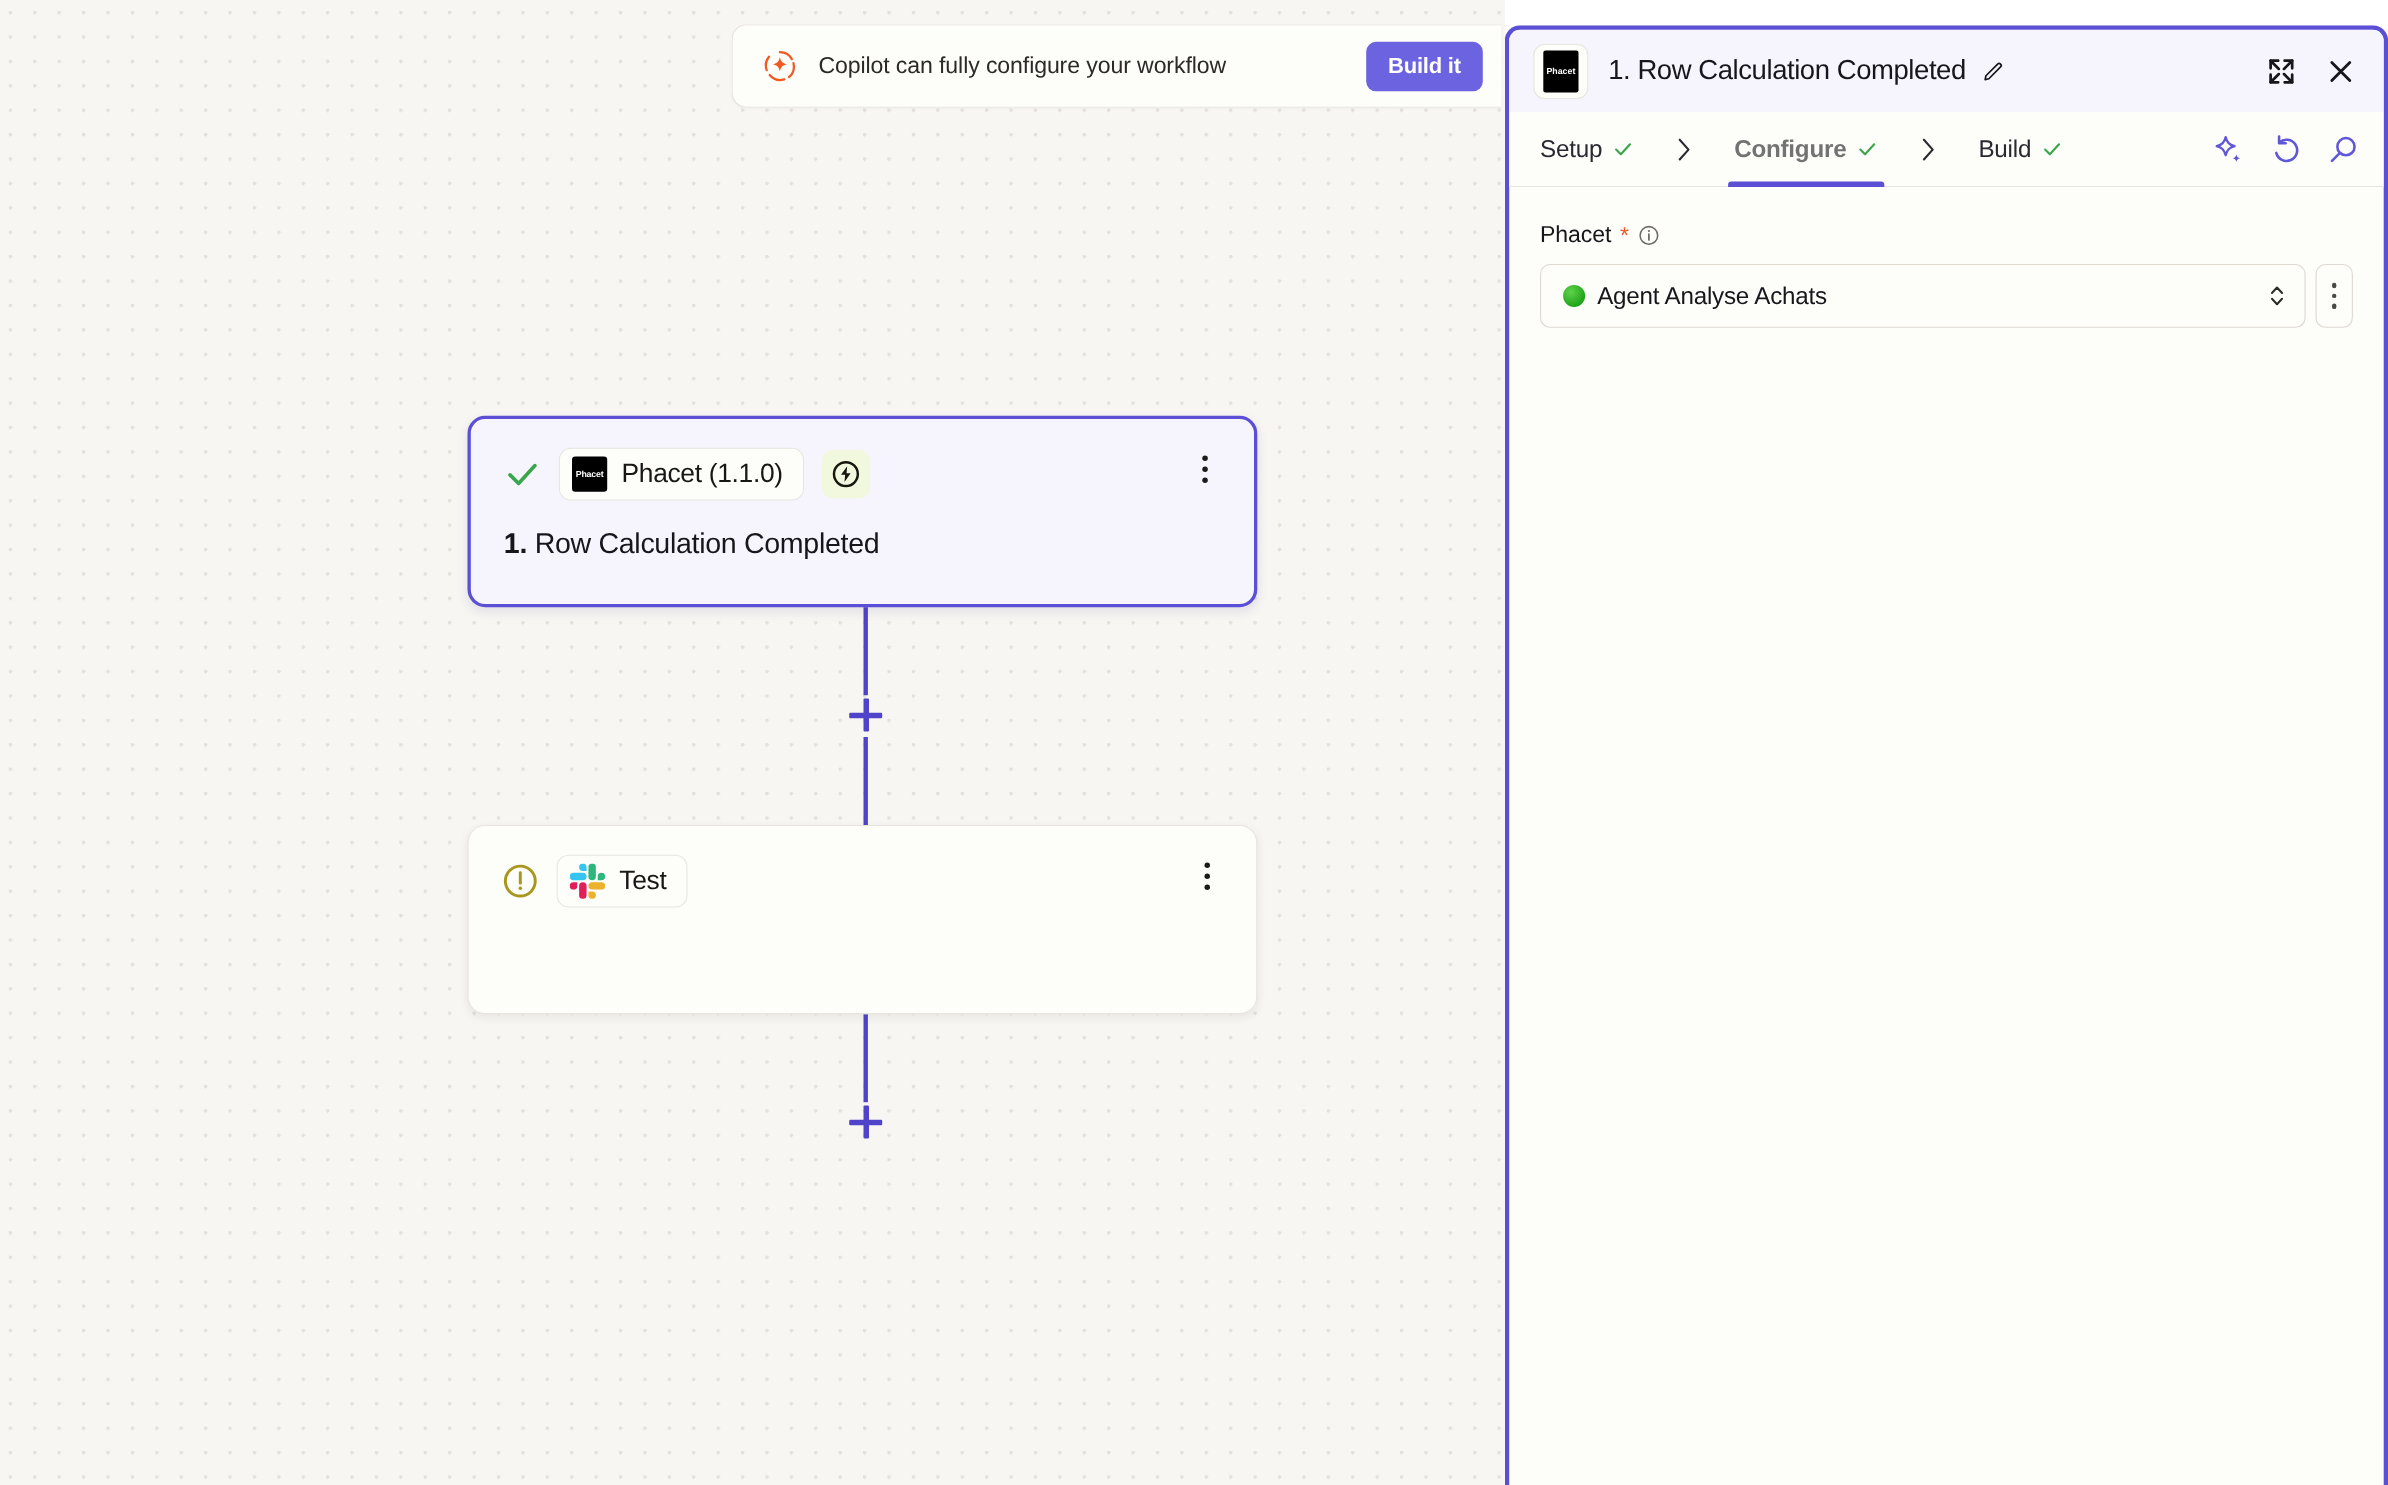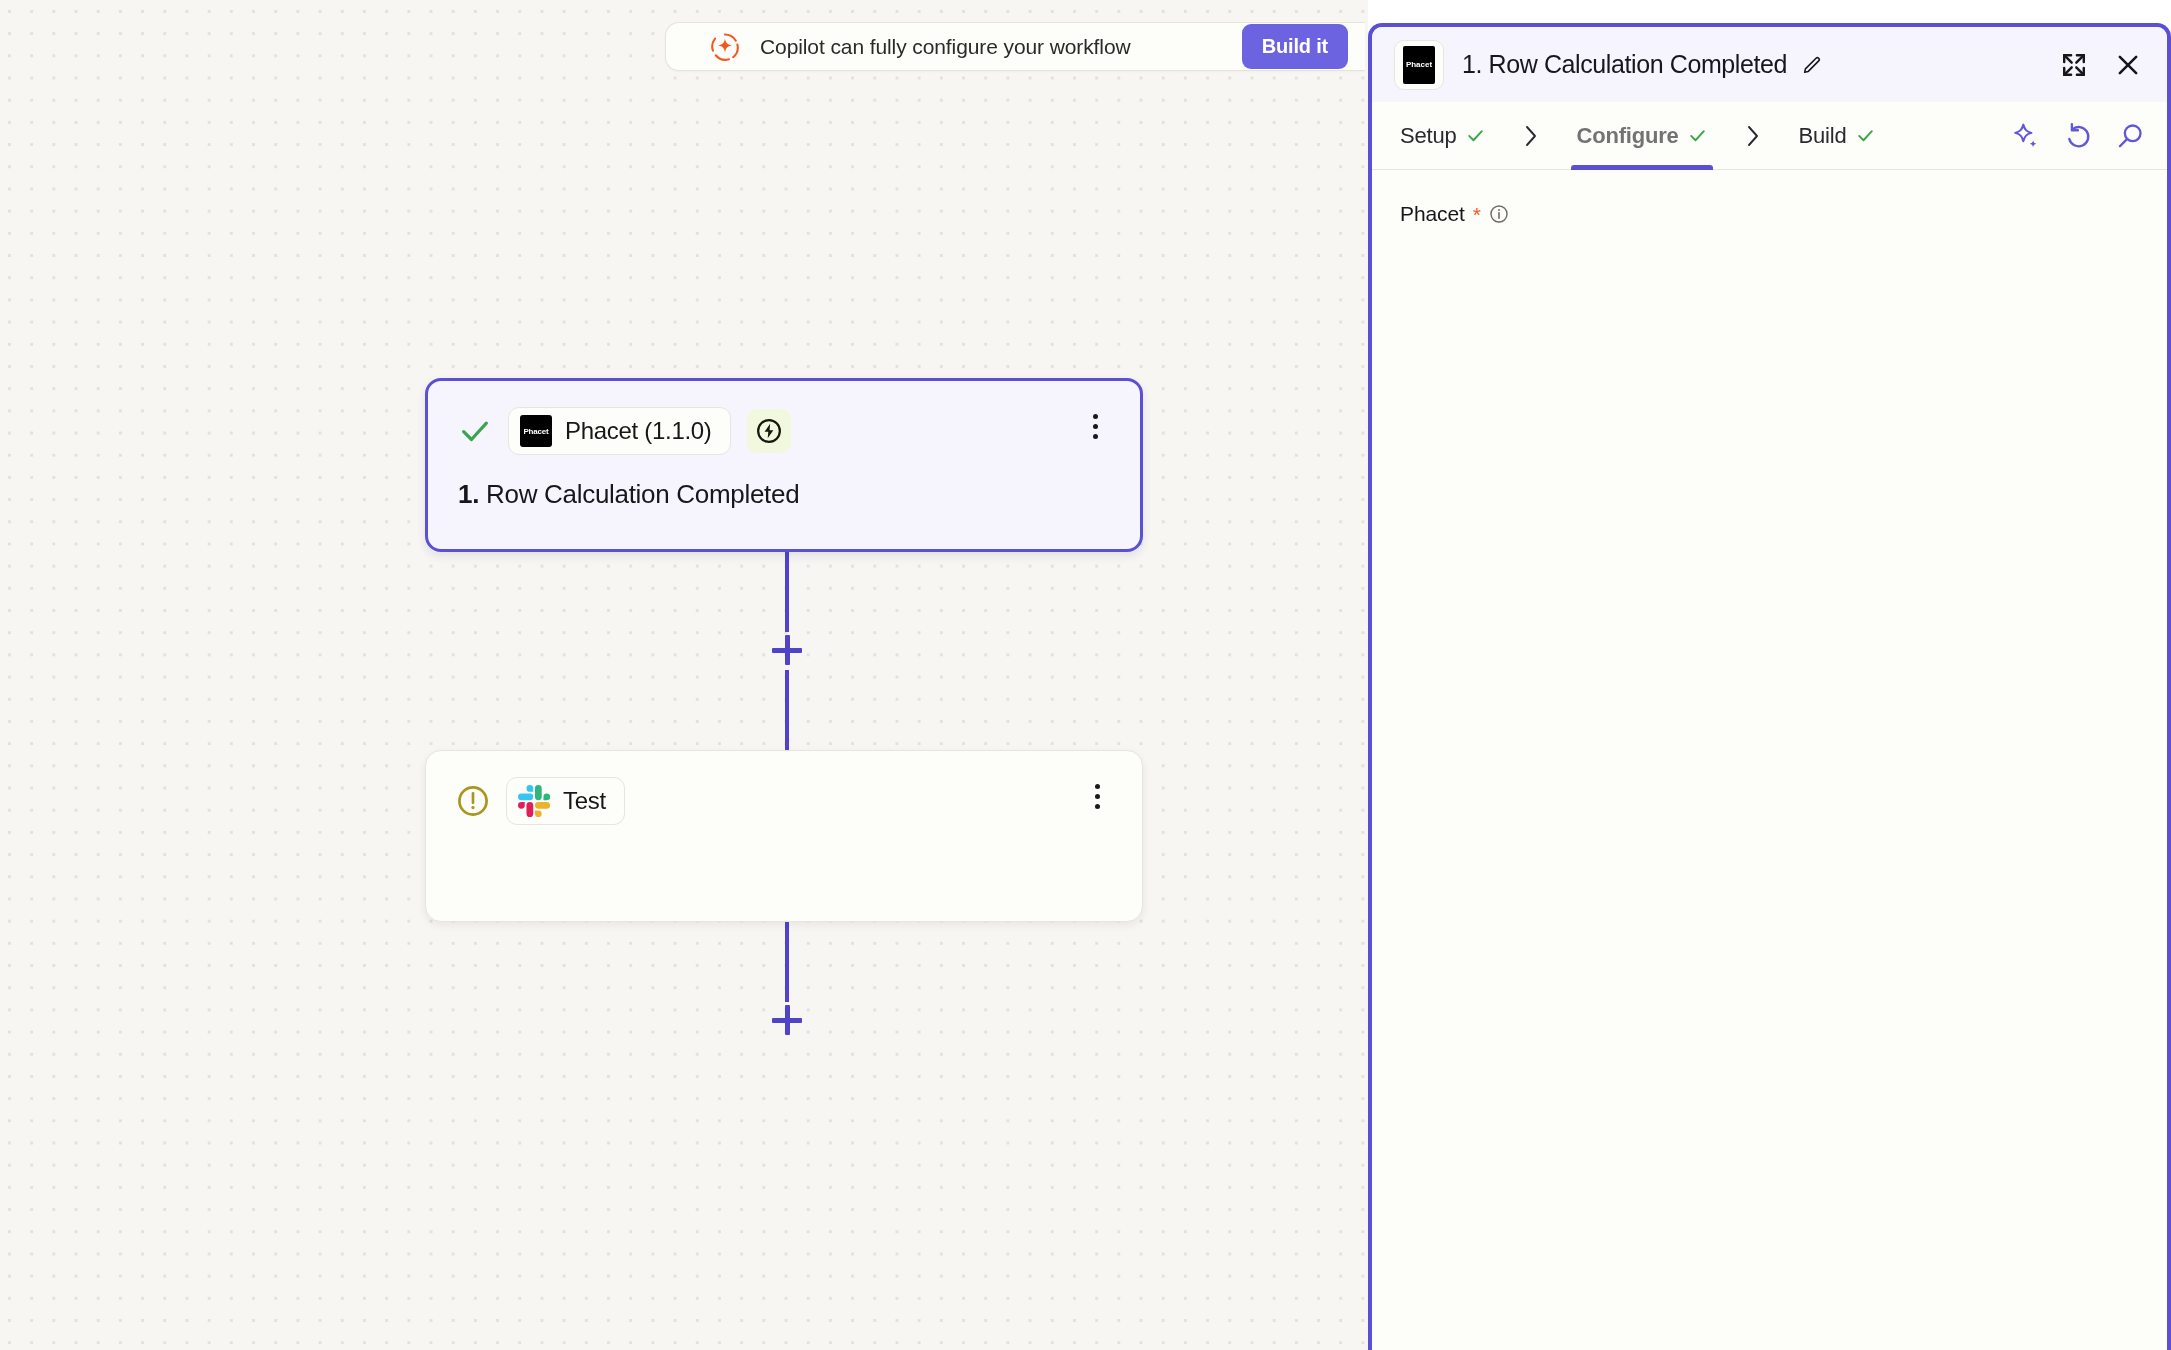--- a/index.html
+++ b/index.html
@@ -18,27 +18,27 @@
     background-color: #f7f6f3;
     background-image:
       radial-gradient(circle at 1.5px 1.5px, #e3e1da 1.6px, transparent 1.7px);
     background-size: 22.2px 22.2px;
     background-position: 8px 10px;
   }
 
   
   #copilot-banner {
     position: absolute; left: 665px; top: 22px;
-    width: 700px; height: 49px;
+    width: 700px; height: 76px;
     background: #fdfdfa;
     border: 1px solid #e6e3dc;
     border-right: none;
     border-radius: 14px 0 0 14px;
     display: flex; align-items: center;
-    padding-left: 44px; gap: 20px;
+    padding-left: 28px; gap: 20px;
     box-shadow: 0 1px 2px rgba(0,0,0,0.03);
   }
   #copilot-icon { width: 30px; height: 30px; flex: 0 0 30px; }
   #copilot-text {
     font-size: 21px; color: #2c2a28; letter-spacing: -0.1px; white-space: nowrap;
   }
   #build-it-btn {
     margin-left: auto; margin-right: 17px;
     background: #6c63e0; color: #ffffff;
     font-size: 20px; font-weight: bold;
@@ -346,15 +346,30 @@
     <div id="panel-body">
       <div class="field-label-row">
         <span class="field-label">Phacet</span>
         <span class="req-star">*</span>
         <svg class="info-ico" viewBox="0 0 24 24" fill="none">
           <circle cx="12" cy="12" r="9.6" stroke="#6e6b66" stroke-width="1.7"></circle>
           <path d="M12 10.6 V17" stroke="#6e6b66" stroke-width="1.9" stroke-linecap="round"></path>
           <circle cx="12" cy="7.2" r="1.15" fill="#6e6b66"></circle>
         </svg>
       </div>
+      <div class="field-row">
+        <div class="select-box">
+          <span class="green-dot"></span>
+          <span class="select-value">Agent Analyse Achats</span>
+          <svg class="chev-updown" viewBox="0 0 16 26" fill="none">
+            <path d="M3.4 10.4 L8 5.4 L12.6 10.4" stroke="#2c2a28" stroke-width="1.8" stroke-linecap="round" stroke-linejoin="round"></path>
+            <path d="M3.4 15.6 L8 20.6 L12.6 15.6" stroke="#2c2a28" stroke-width="1.8" stroke-linecap="round" stroke-linejoin="round"></path>
+          </svg>
+        </div>
+        <div class="side-kebab">
+          <i></i>
+            <i></i>
+            <i></i>
+        </div>
+      </div>
     </div>
   </div>
 </div>
 
 </body></html>

